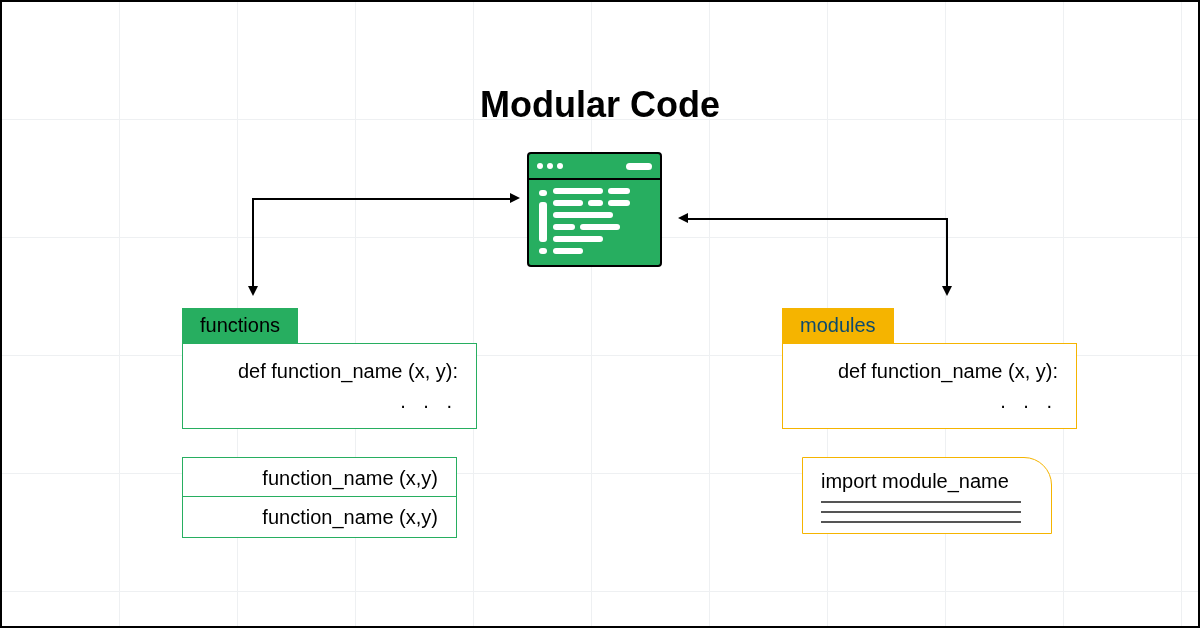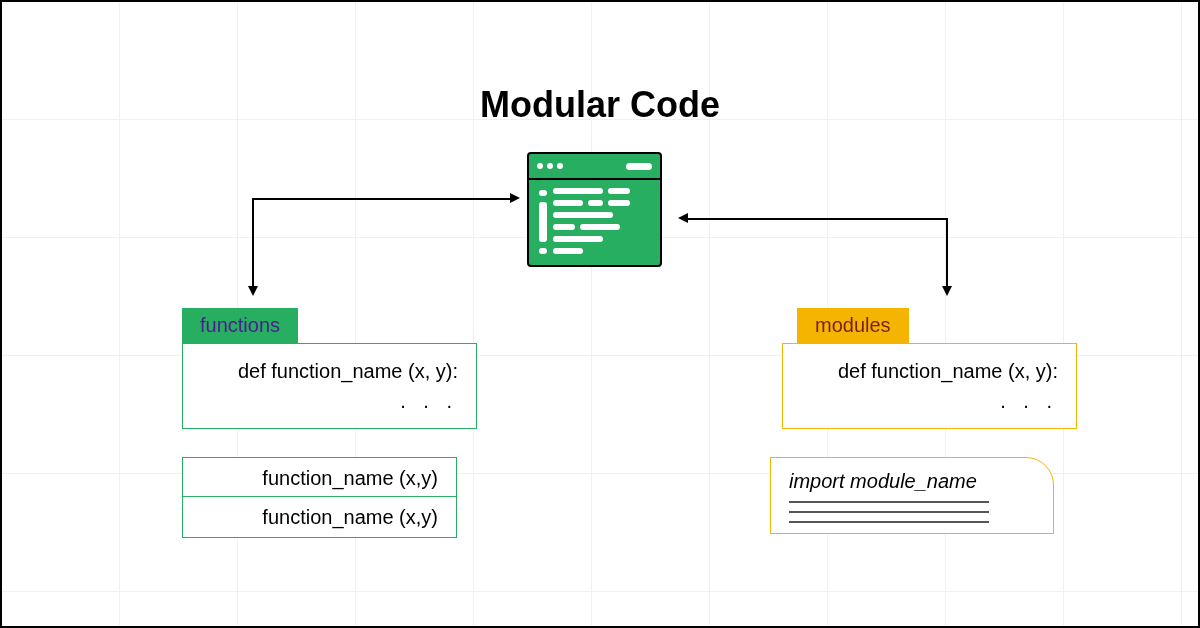--- a/index.html
+++ b/index.html
@@ -50,27 +50,27 @@
 .sidebar-col .seg { height: 6px; background: #fff; border-radius: 3px; width: 8px; }
 .sidebar-col .long { height: 40px; }
 .lines-col { display: flex; flex-direction: column; gap: 6px; flex: 1; }
 .line-row { display: flex; gap: 5px; }
 .bar { height: 6px; background: #fff; border-radius: 3px; }
 .w50 { width: 50px; } .w30 { width: 30px; } .w22 { width: 22px; }
 .w40 { width: 40px; } .w15 { width: 15px; } .w60 { width: 60px; }
 
 .tab {
   position: absolute;
-  color: #4c1d95;
+  color: #000000;
   font-size: 20px;
   padding: 6px 18px;
   font-weight: 400;
 }
 .tab-green { background: #27ae60; }
-.tab-yellow { background: #f5b400; color: #7f1d1d; margin-left: 15px; }
+.tab-yellow { background: #f5b400; color: #0c4a6e; }
 
 .box { position: absolute; padding: 12px 18px; font-size: 20px; line-height: 1.5; background: #fff; text-align: right; }
 .box-green { border: 1.5px solid #27ae60; }
 .box-yellow { border: 1.5px solid #f5b400; }
 
 .ellipsis { letter-spacing: 6px; padding-left: 30px; }
 
 .import-card {
   position: absolute;
   border: 1.5px solid #f5b400;
@@ -161,20 +161,20 @@
   </div>
   <div class="box box-green" style="left:180px; top:494px; width:275px; padding:5px 18px;">
     <span>function_name (x,y)</span>
   </div>
 
   <div class="tab tab-yellow" style="left:780px; top:306px;">modules</div>
   <div class="box box-yellow" style="left:780px; top:341px; width:295px;">
     <div>def function_name (x, y):</div>
     <div class="ellipsis">. . .</div>
   </div>
-  <div class="import-card" style="left:768px; top:455px; width:284px;font-style:italic;">
+  <div class="import-card" style="left:800px; top:455px; width:250px;">
     <div>import module_name</div>
     <div class="underline-row"></div>
     <div class="underline-row"></div>
     <div class="underline-row"></div>
   </div>
 
 </div>
 
 </body></html>

